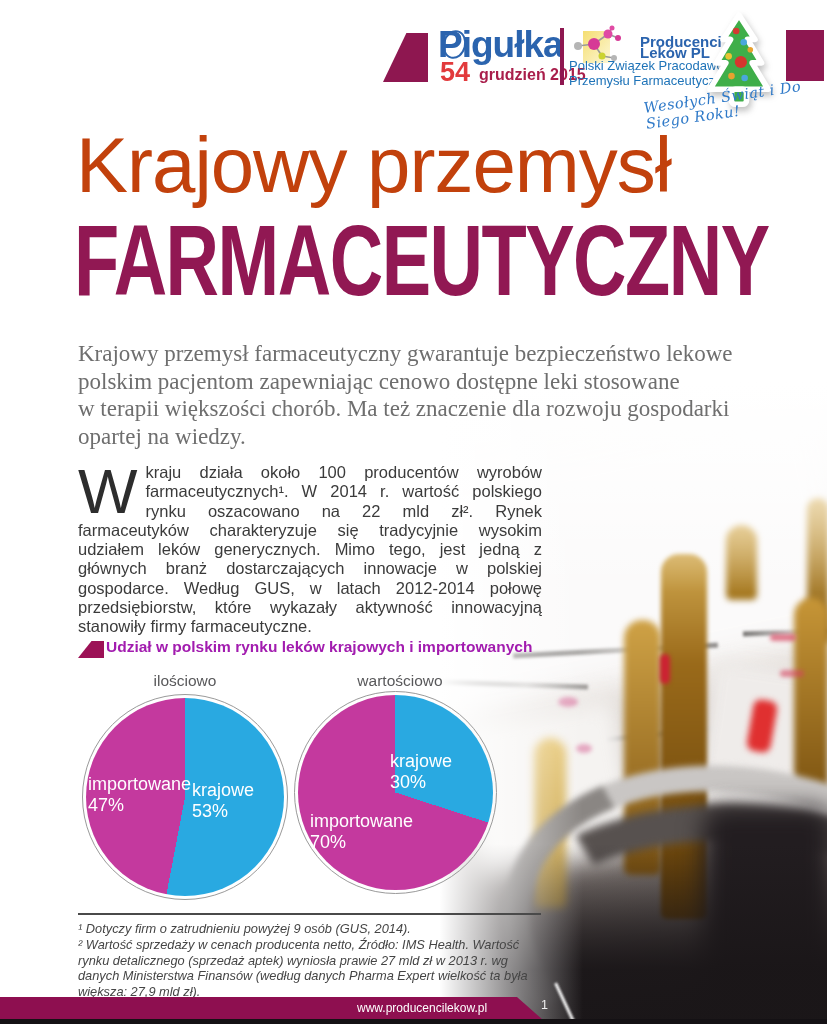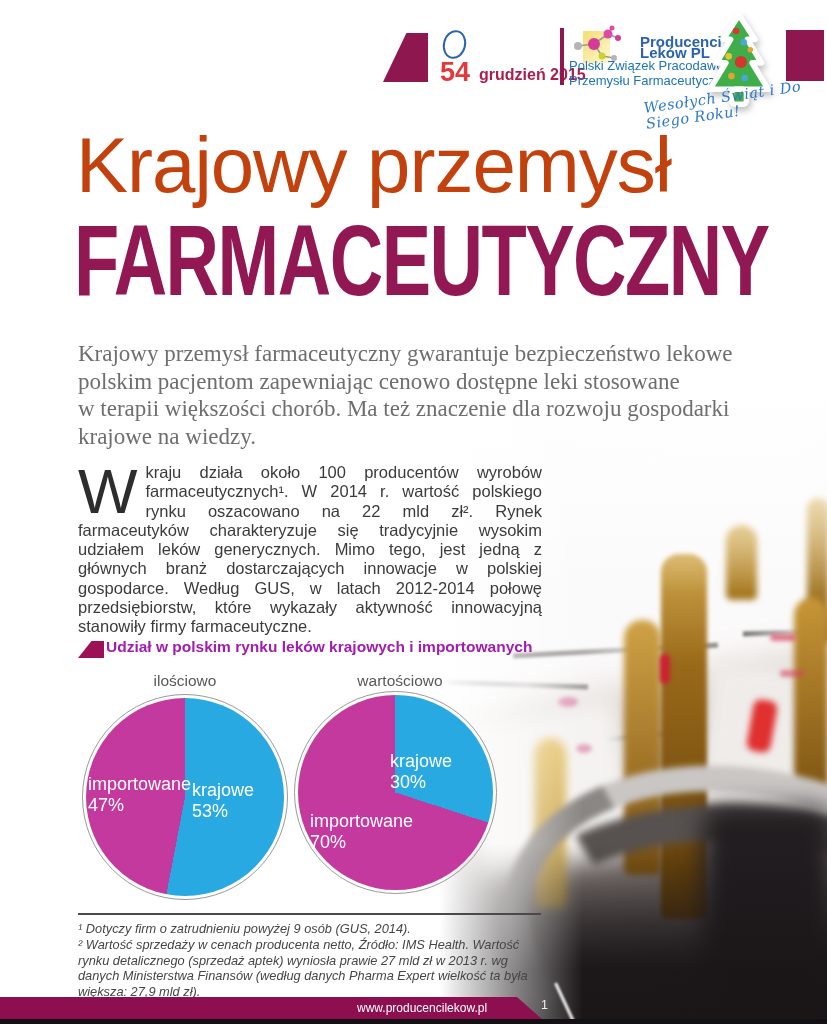--- a/index.html
+++ b/index.html
@@ -134,20 +134,21 @@
     <div class="abs arc2 blur4"></div>
     <div class="abs arc1 blur3"></div>
     <div class="abs dark-right blur12"></div>
     <div class="abs dark-bottom"></div>
     <div class="abs needle"></div>
     <div class="abs fade-top"></div>
     <div class="abs fade-left"></div>
   </div>
 
   <div id="hdr-trapezoid" class="abs z1"></div>
+  <div id="brand-name" class="abs z1">Pigułka</div>
   <div id="brand-p-ring" class="abs z1"></div>
   <div id="brand-issue" class="abs z1">54</div>
   <div id="brand-date" class="abs z1">grudzień 2015</div>
   <div id="hdr-divider" class="abs z1"></div>
 
   <svg id="molecule" class="abs z1" width="64" height="48" viewBox="0 0 64 48">
     <defs>
       <linearGradient id="yg" x1="0" y1="0" x2="1" y2="1">
         <stop offset="0" stop-color="#f4dc6a"></stop>
           <stop offset="1" stop-color="#fdf7d2"></stop>
@@ -197,21 +198,21 @@
   <div id="greeting" class="abs z1">Wesołych Świąt i Do Siego Roku!</div>
   <div id="corner-block" class="abs z1"></div>
 
   <div id="title-line1" class="abs z1">Krajowy przemysł</div>
   <div id="title-line2" class="abs z1">FARMACEUTYCZNY</div>
 
   <div id="lead" class="abs z1">
     <div>Krajowy przemysł farmaceutyczny gwarantuje bezpieczeństwo lekowe</div>
     <div>polskim pacjentom zapewniając cenowo dostępne leki stosowane</div>
     <div>w terapii większości chorób. Ma też znaczenie dla rozwoju gospodarki</div>
-    <div>krajowe na wiedzy.</div>
+    <div>opartej na wiedzy.</div>
   </div>
 
   <div id="article" class="abs z1">
     <span id="dropcap">W</span><span>kraju działa około 100 producentów wyrobów farmaceutycznych¹. W 2014 r. wartość polskiego rynku oszacowano na 22 mld zł². Rynek farmaceutyków charakteryzuje się tradycyjnie wysokim udziałem leków generycznych. Mimo tego, jest jedną z głównych branż dostarczających innowacje w polskiej gospodarce. Według GUS, w latach 2012-2014 połowę przedsiębiorstw, które wykazały aktywność innowacyjną stanowiły firmy farmaceutyczne.</span>
   </div>
 
   <div id="sec-flag" class="abs z1"></div>
   <div id="sec-heading" class="abs z1">Udział w polskim rynku leków krajowych i importowanych</div>
 
   <div id="pie1-title" class="abs z1 pie-title">ilościowo</div>

